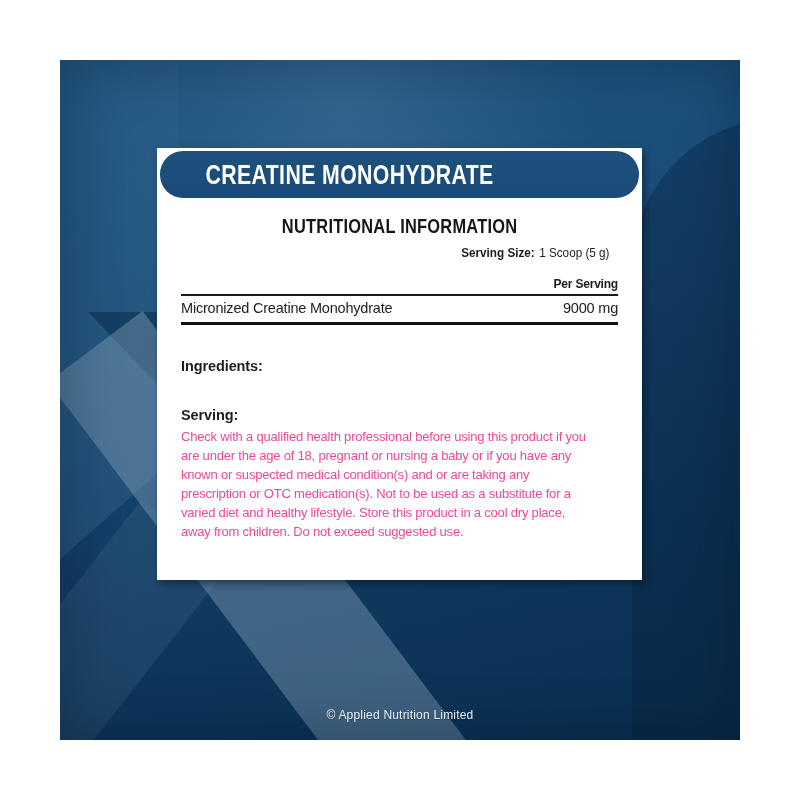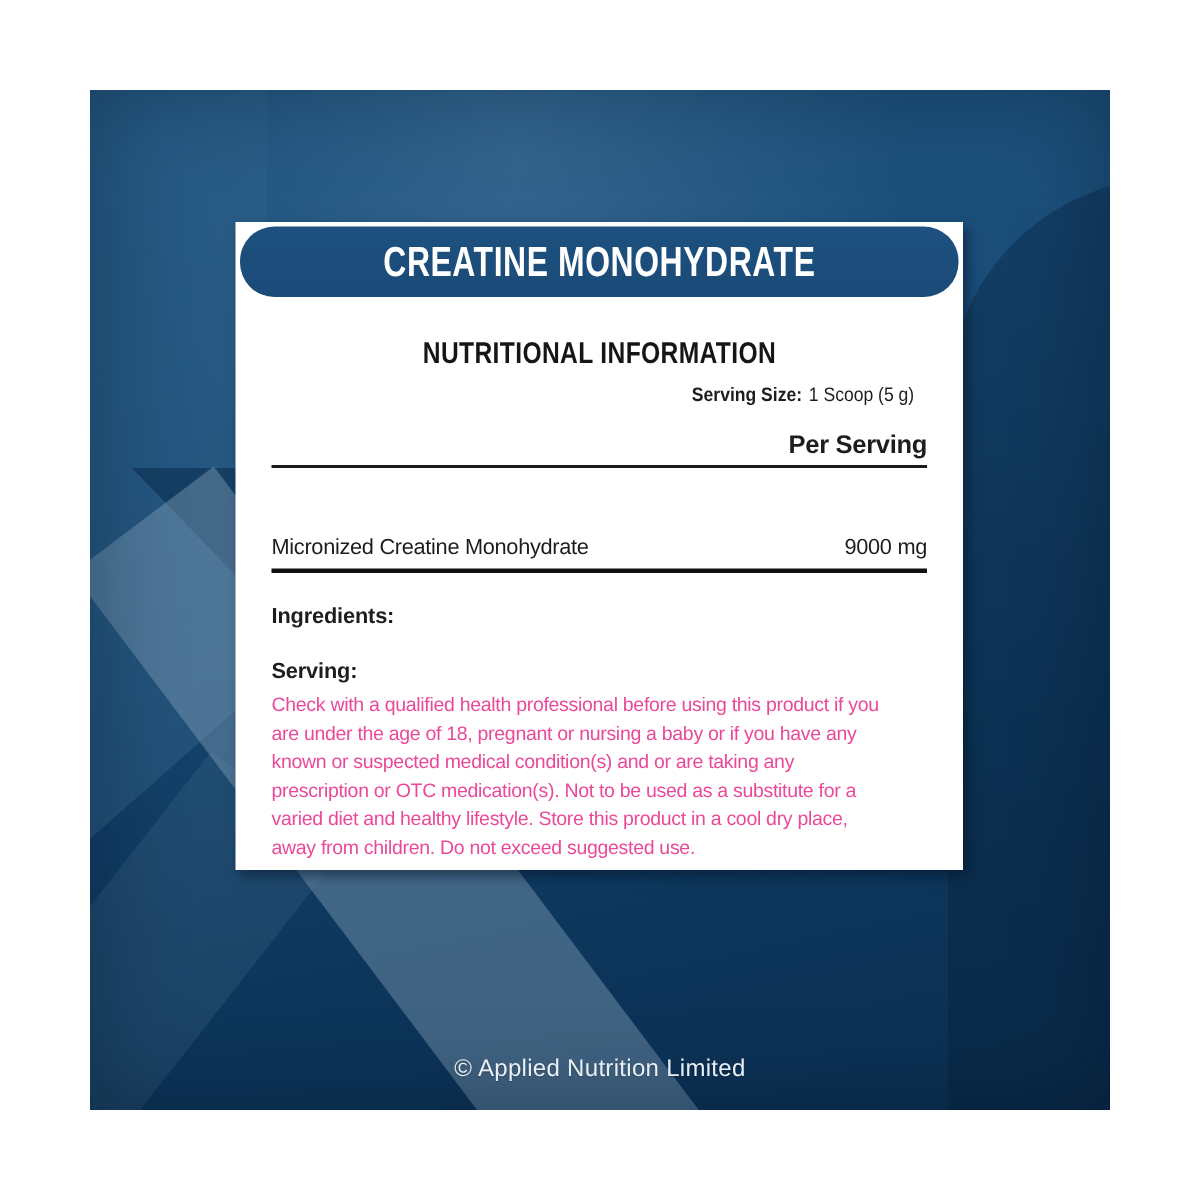--- a/index.html
+++ b/index.html
@@ -68,33 +68,33 @@
   
   .panel {
     position: absolute; left: 97px; top: 88px; width: 485px; height: 432px;
     background: #ffffff;
     padding: 3px;
     box-shadow: 3px 4px 7px rgba(3,18,36,0.5);
   }
   .panel-header {
     height: 47px;
     background: linear-gradient(180deg, #1e517f 0%, #1a4a78 100%);
-    display: flex; align-items: center; justify-content: center; border-radius: 23px;
+    display: flex; align-items: center;  border-radius: 23px;
   }
   .panel-title {
     color: #ffffff;
     font-weight: bold;
     font-size: 28px;
     letter-spacing: 0.5px;
     white-space: nowrap;
     display: inline-block;
     transform: scaleX(0.76);
     transform-origin: center;
   }
-  .panel-body { padding: 27px 21px 0 21px; }
+  .panel-body { padding: 17px 21px 0 21px; }
 
   .section-title {
     text-align: center;
     font-weight: bold;
     font-size: 20px;
     color: #161616;
   }
   .section-title .condense {
     display: inline-block; transform: scaleX(0.82); transform-origin: center;
     white-space: nowrap; letter-spacing: 0.3px;
@@ -102,51 +102,50 @@
   .serving-line { text-align: right; margin-top: 7px; font-size: 13px; }
   .serving-line .condense-sm {
     display: inline-block; transform: scaleX(0.9); transform-origin: center; white-space: nowrap;
   }
   .serving-label { font-weight: bold; margin-right: 5px; }
 
   .tbl-header {
     margin-top: 17px;
     text-align: right;
     font-weight: bold;
-    font-size: 17px;
+    font-size: 12px;
     letter-spacing: -0.2px;
   }
   .rule { border: none; background: #1a1a1a; }
   .rule.thin  { height: 1.5px; margin-top: 3px; }
   .rule.thick { height: 3px; margin-top: 2px; background: #111111; }
   .tbl-row {
     display: flex; justify-content: space-between; align-items: center;
     font-size: 14.5px; letter-spacing: -0.2px;
     padding: 4px 0 4px 0;
-    margin-top: 41px;
-  }
-
-  .block { margin-top: 21px; }
+  }
+
+  .block { margin-top: 33px; }
   .blk-label { font-weight: bold; font-size: 14.5px; letter-spacing: -0.1px; }
   .blk-text  { font-size: 14px; margin-top: 3px; letter-spacing: -0.1px; }
   .pre {
     white-space: pre-line;
     font-size: 13px;
     line-height: 19px;
     letter-spacing: -0.2px;
     margin-top: 4px;
     color: #ec4899;
   }
 
   
   .footer {
     position: absolute; left: 0; right: 0; bottom: 18px;
     text-align: center;
     color: #e9eff5;
-    font-size: 16px;
+    font-size: 12px;
     letter-spacing: 0.2px;
     text-shadow: 0 1px 1px rgba(0,0,0,0.25);
   }
 </style>
 </head>
 <body>
 
 <div class="stage">
   <div class="bg-square">
     <div class="bg-highlight"></div>

